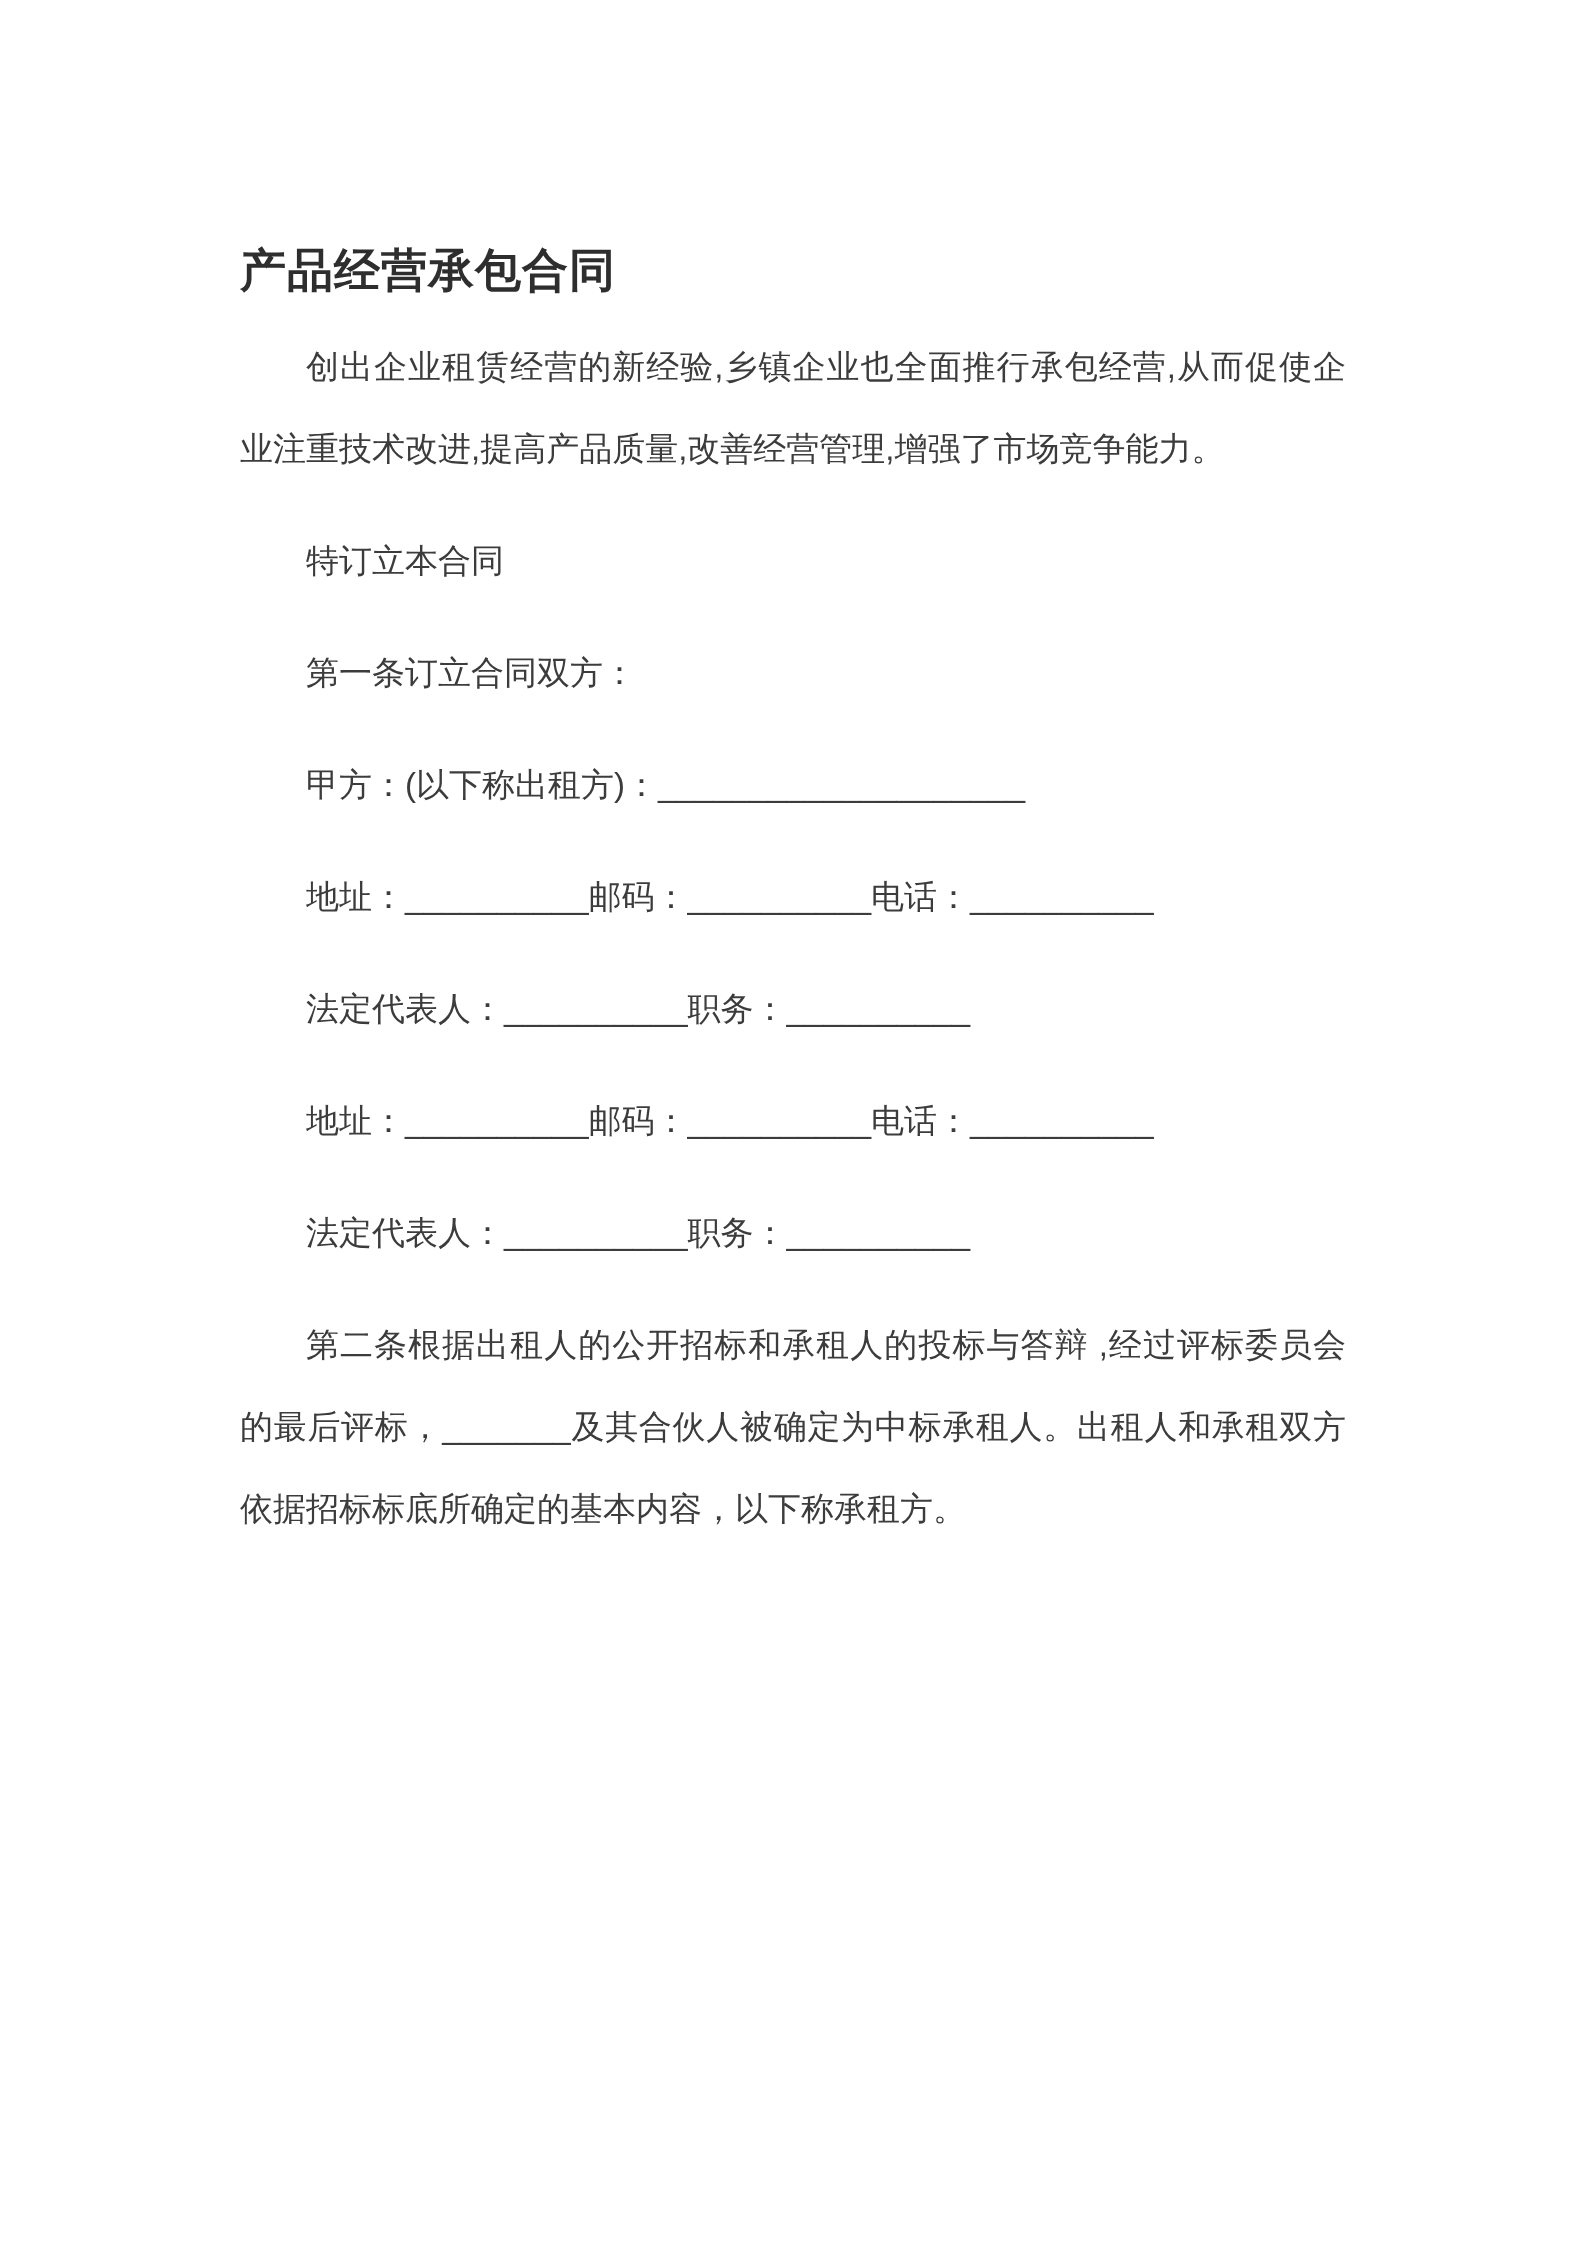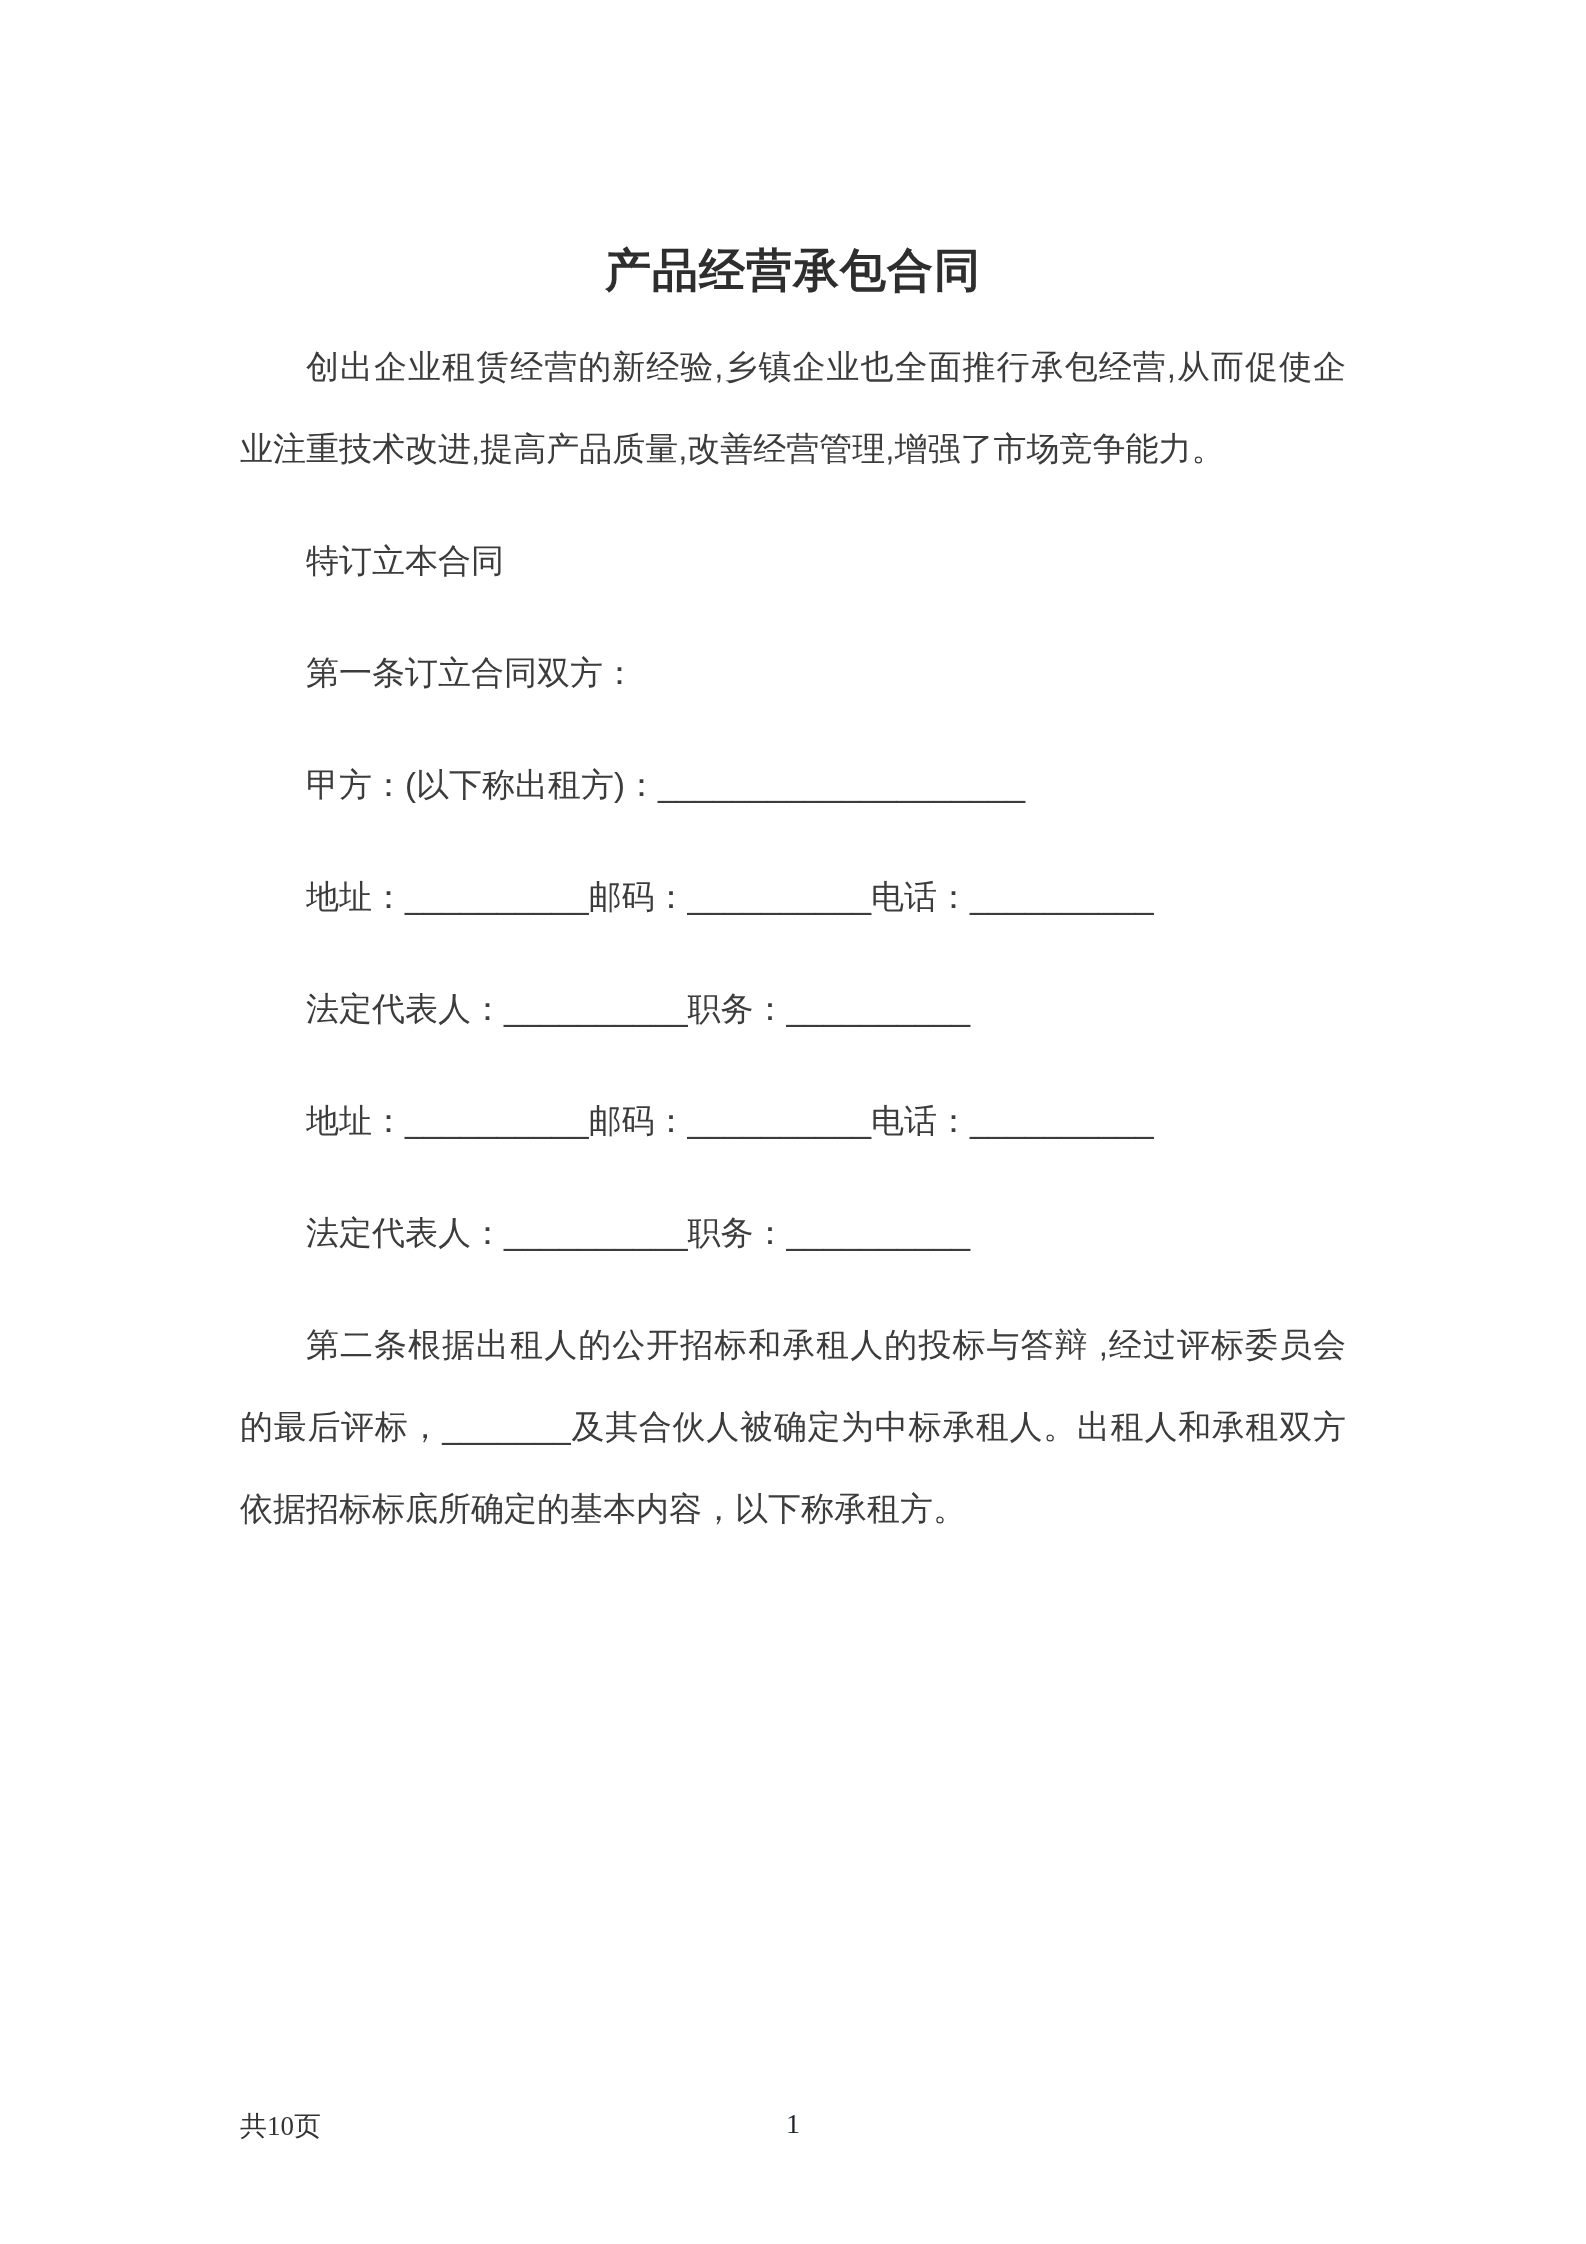--- a/index.html
+++ b/index.html
@@ -18,21 +18,21 @@
   }
   .content {
     position: absolute;
     top: 0;
     left: 240px;
     width: 1106px;
     padding-top: 238px;
   }
   .doc-title {
     margin: 0 0 24px 0;
-    text-align: center;
+    text-align: left;
     font-size: 46px;
     line-height: 64px;
     font-weight: bold;
     color: #2e2e2e;
     letter-spacing: 1px;
   }
   .para {
     margin: 0 0 30px 0;
     font-size: 33px;
     line-height: 82px;
@@ -74,17 +74,13 @@
         <p class="para">特订立本合同</p>
         <p class="para">第一条订立合同双方：</p>
         <p class="para">甲方：(以下称出租方)：____________________</p>
         <p class="para">地址：__________邮码：__________电话：__________</p>
         <p class="para">法定代表人：__________职务：__________</p>
         <p class="para">地址：__________邮码：__________电话：__________</p>
         <p class="para">法定代表人：__________职务：__________</p>
         <p class="para">第二条根据出租人的公开招标和承租人的投标与答辩 ,经过评标委员会的最后评标，_______及其合伙人被确定为中标承租人。出租人和承租双方依据招标标底所确定的基本内容，以下称承租方。</p>
       </div>
   </div>
-  <div class="footer">
-    <span class="page-count">共10页</span>
-    <span class="page-number">1</span>
-  </div>
 </div>
 
 </body></html>

